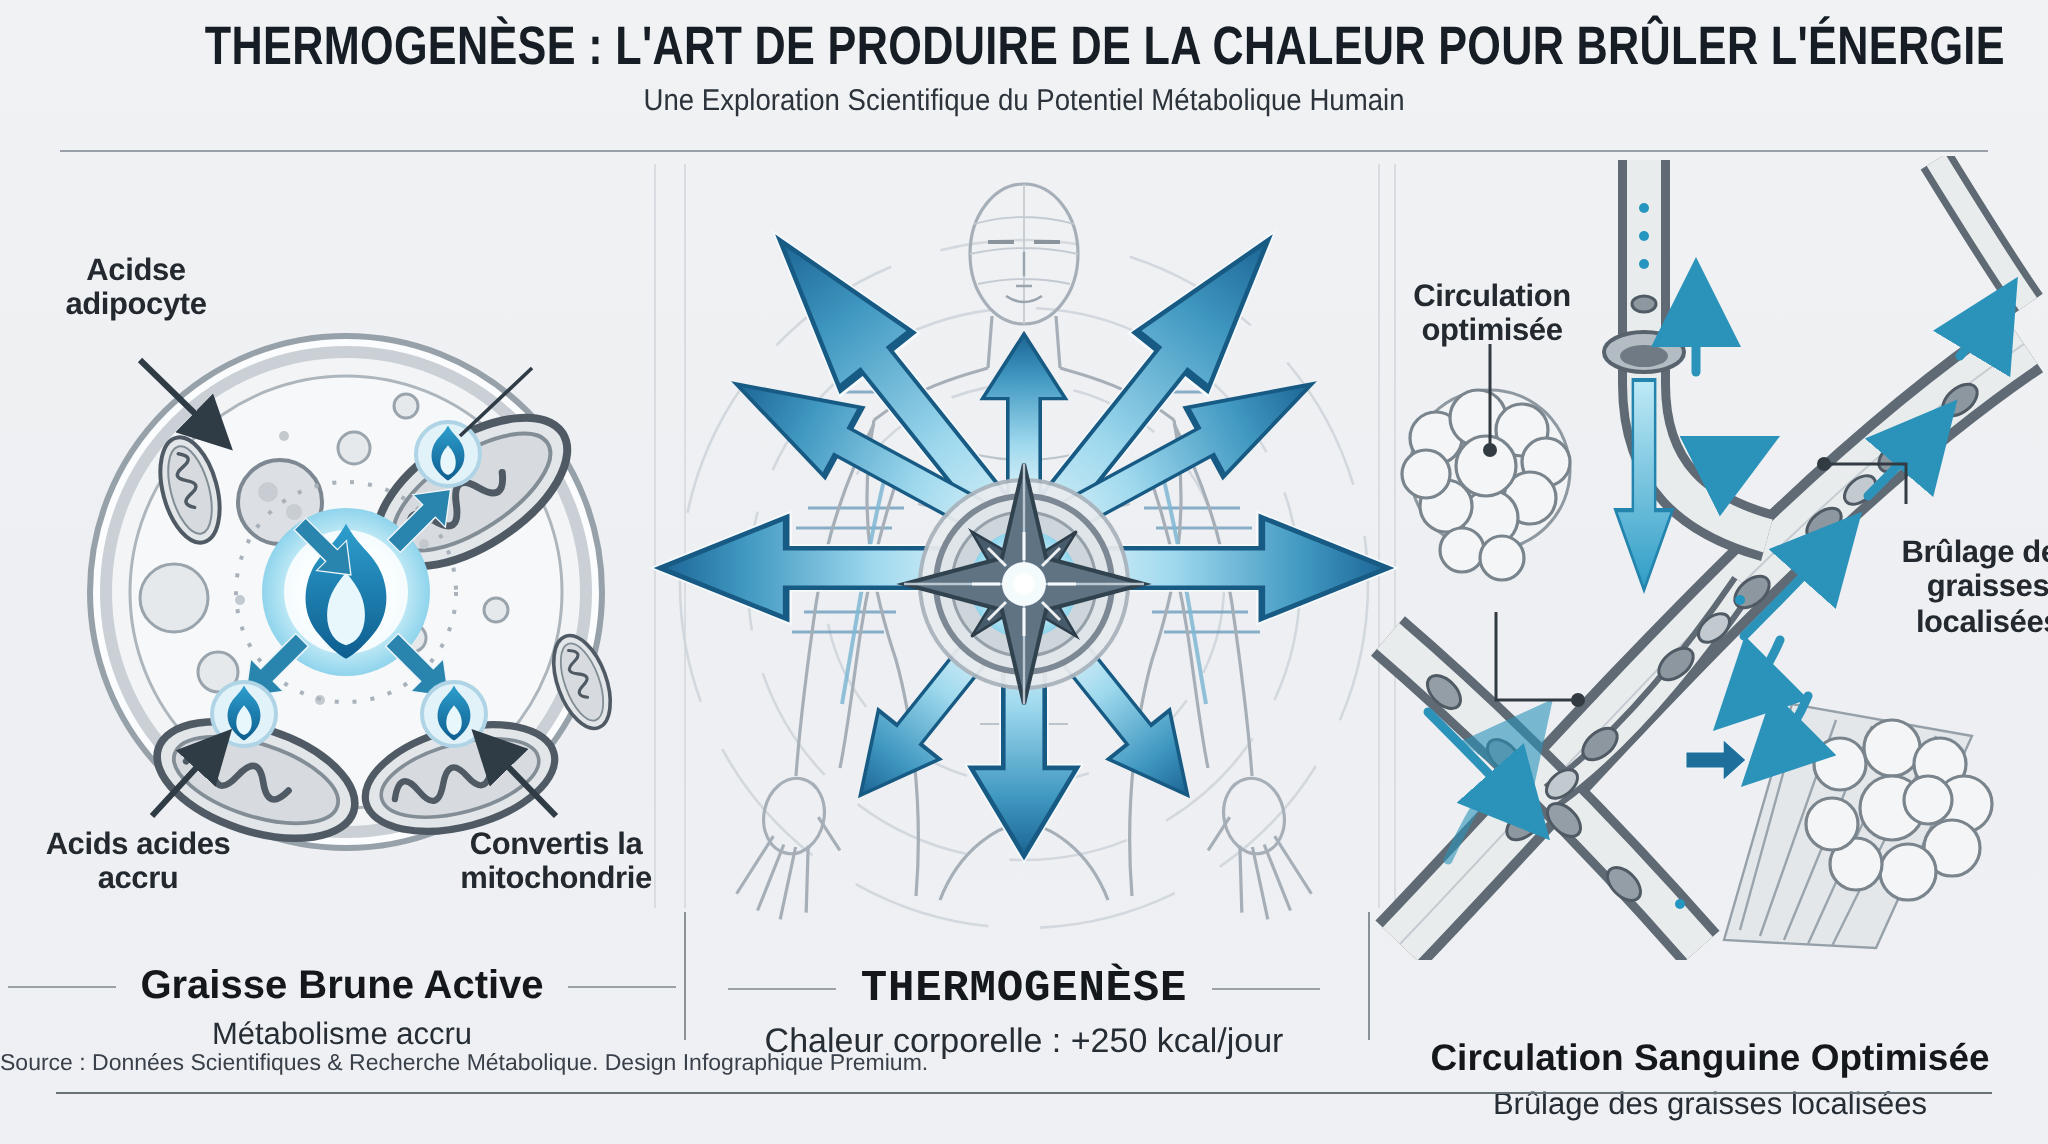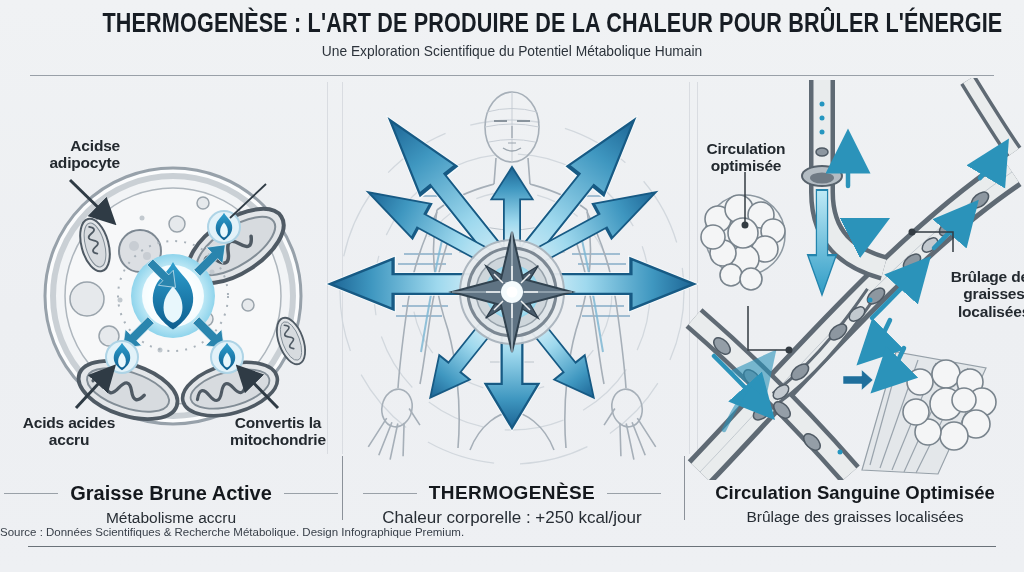--- a/index.html
+++ b/index.html
@@ -25,39 +25,39 @@
   
   .vdiv{position:absolute;top:82px;height:372px;width:1px;background:#d9dce1;}
   .vdiv2{position:absolute;top:456px;height:64px;width:1px;background:#8b9199;}
   
   #art{position:absolute;top:78px;left:0;}
   
   .plabel{
     position:absolute;font-size:15.5px;font-weight:700;line-height:1.12;
     color:#23292f;text-align:center;white-space:pre-line;letter-spacing:-.2px;
   }
-  #lb-acidse{left:16px;top:137px;width:104px;text-align:right;}
+  #lb-acidse{left:16px;top:127px;width:104px;}
   #lb-metab{left:214px;top:141px;width:118px;}
   #lb-acides{left:8px;top:414px;width:122px;}
   #lb-convertis{left:214px;top:414px;width:128px;}
   #lb-circulation{left:693px;top:140px;width:106px;}
   #lb-brulage{left:933px;top:268px;width:122px;}
   
   .cap{position:absolute;top:482px;text-align:center;}
   .cap-row{display:flex;align-items:center;justify-content:center;gap:12px;}
   .dash{width:54px;height:1px;background:#9aa1a8;flex:0 0 auto;}
   .cap-title{font-weight:700;color:#14181d;white-space:nowrap;}
   .cap-sub{margin-top:4px;font-weight:400;color:#272d34;}
   #cap-left{left:20px;width:302px;}
   #cap-left .cap-title{font-size:20px;}
   #cap-left .cap-sub{font-size:15.5px;}
   #cap-mid{left:352px;width:320px;}
-  #cap-mid .cap-title{font-size:19px;letter-spacing:.4px;}
+  #cap-mid .cap-title{font-size:22px;letter-spacing:.4px;font-family:Liberation Mono, monospace;}
   #cap-mid .cap-sub{font-size:17px;}
-  #cap-right{left:695px;width:320px;}
+  #cap-right{left:695px;width:320px;margin-top:36px;}
   #cap-right .cap-title{font-size:18.5px;}
   #cap-right .cap-sub{font-size:15.5px;}
   .source{
     position:absolute;top:526px;left:0;width:1024px;text-align:left;
     font-size:11.5px;color:#39404a;
   }
 </style>
 </head>
 <body>
 

